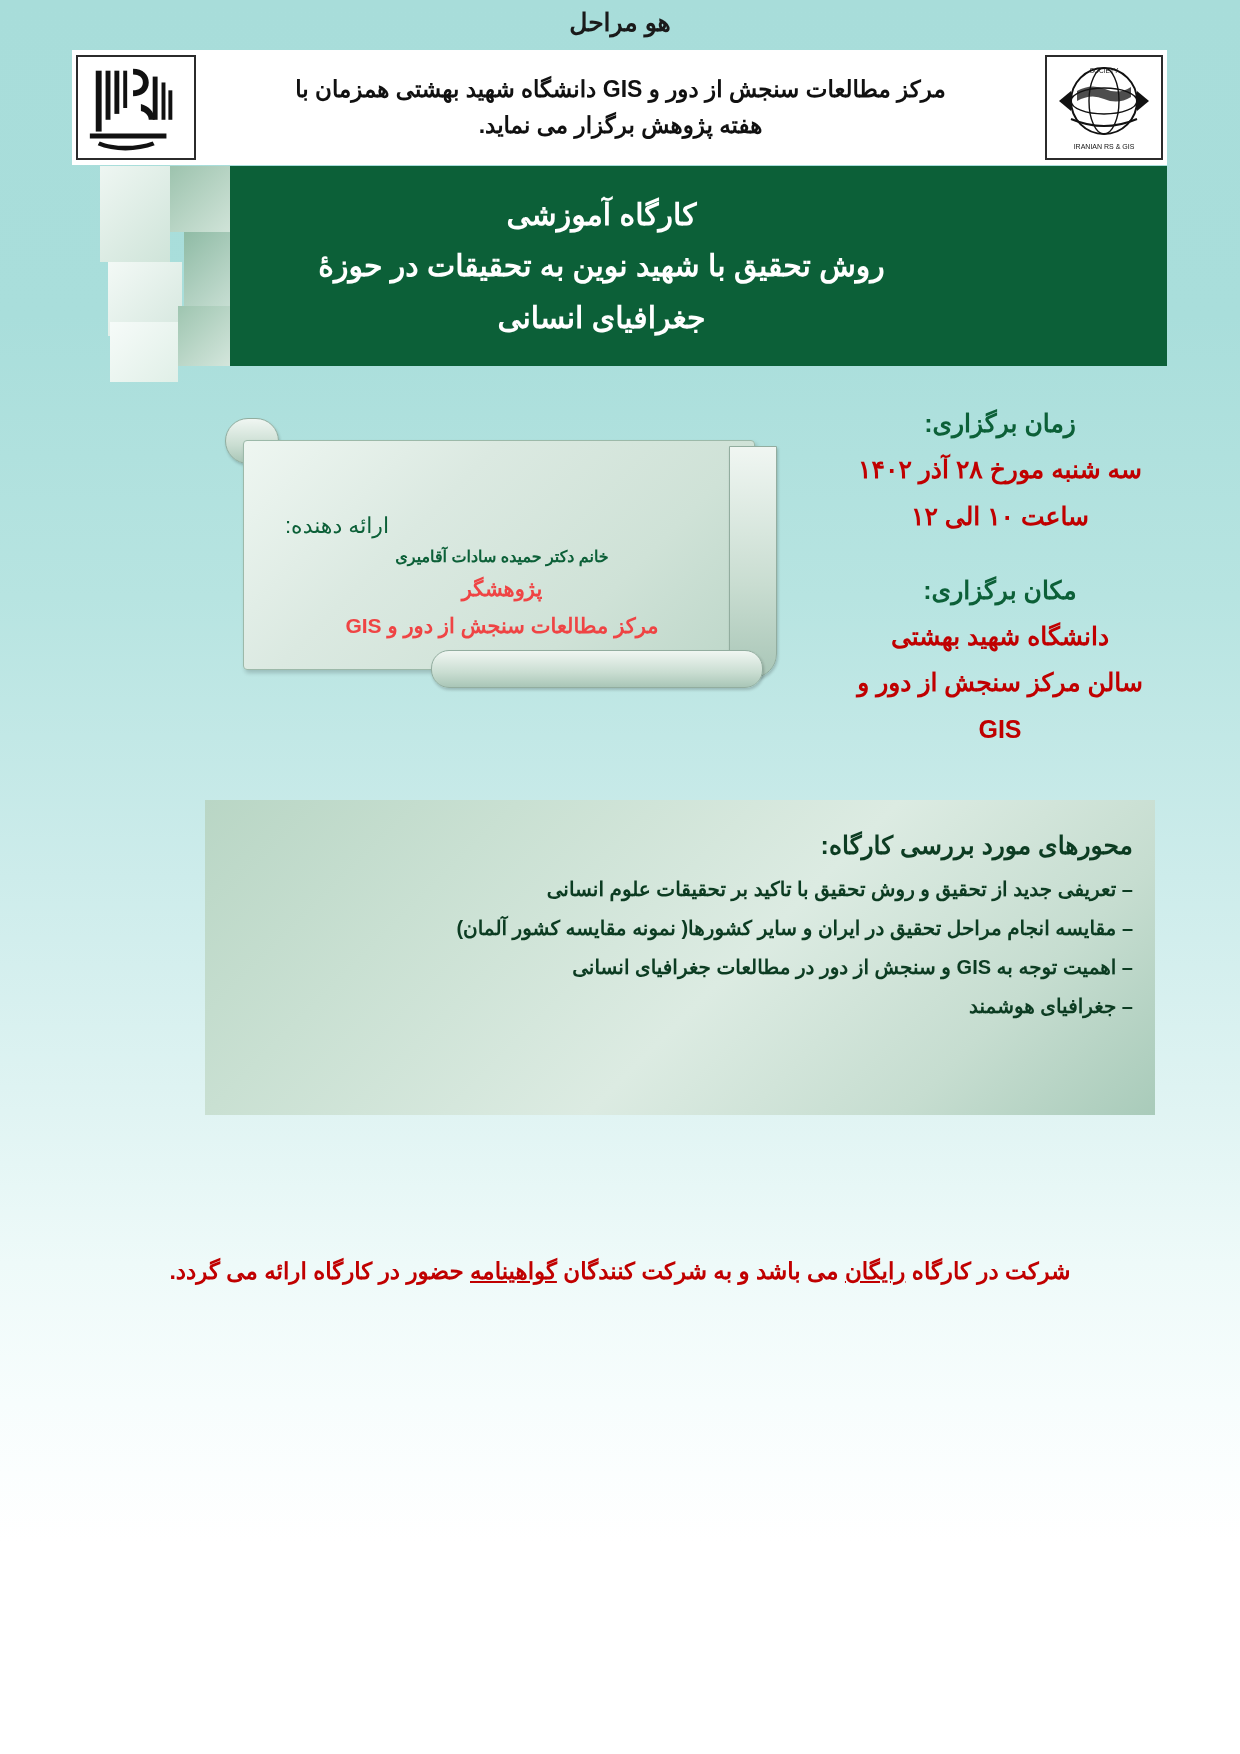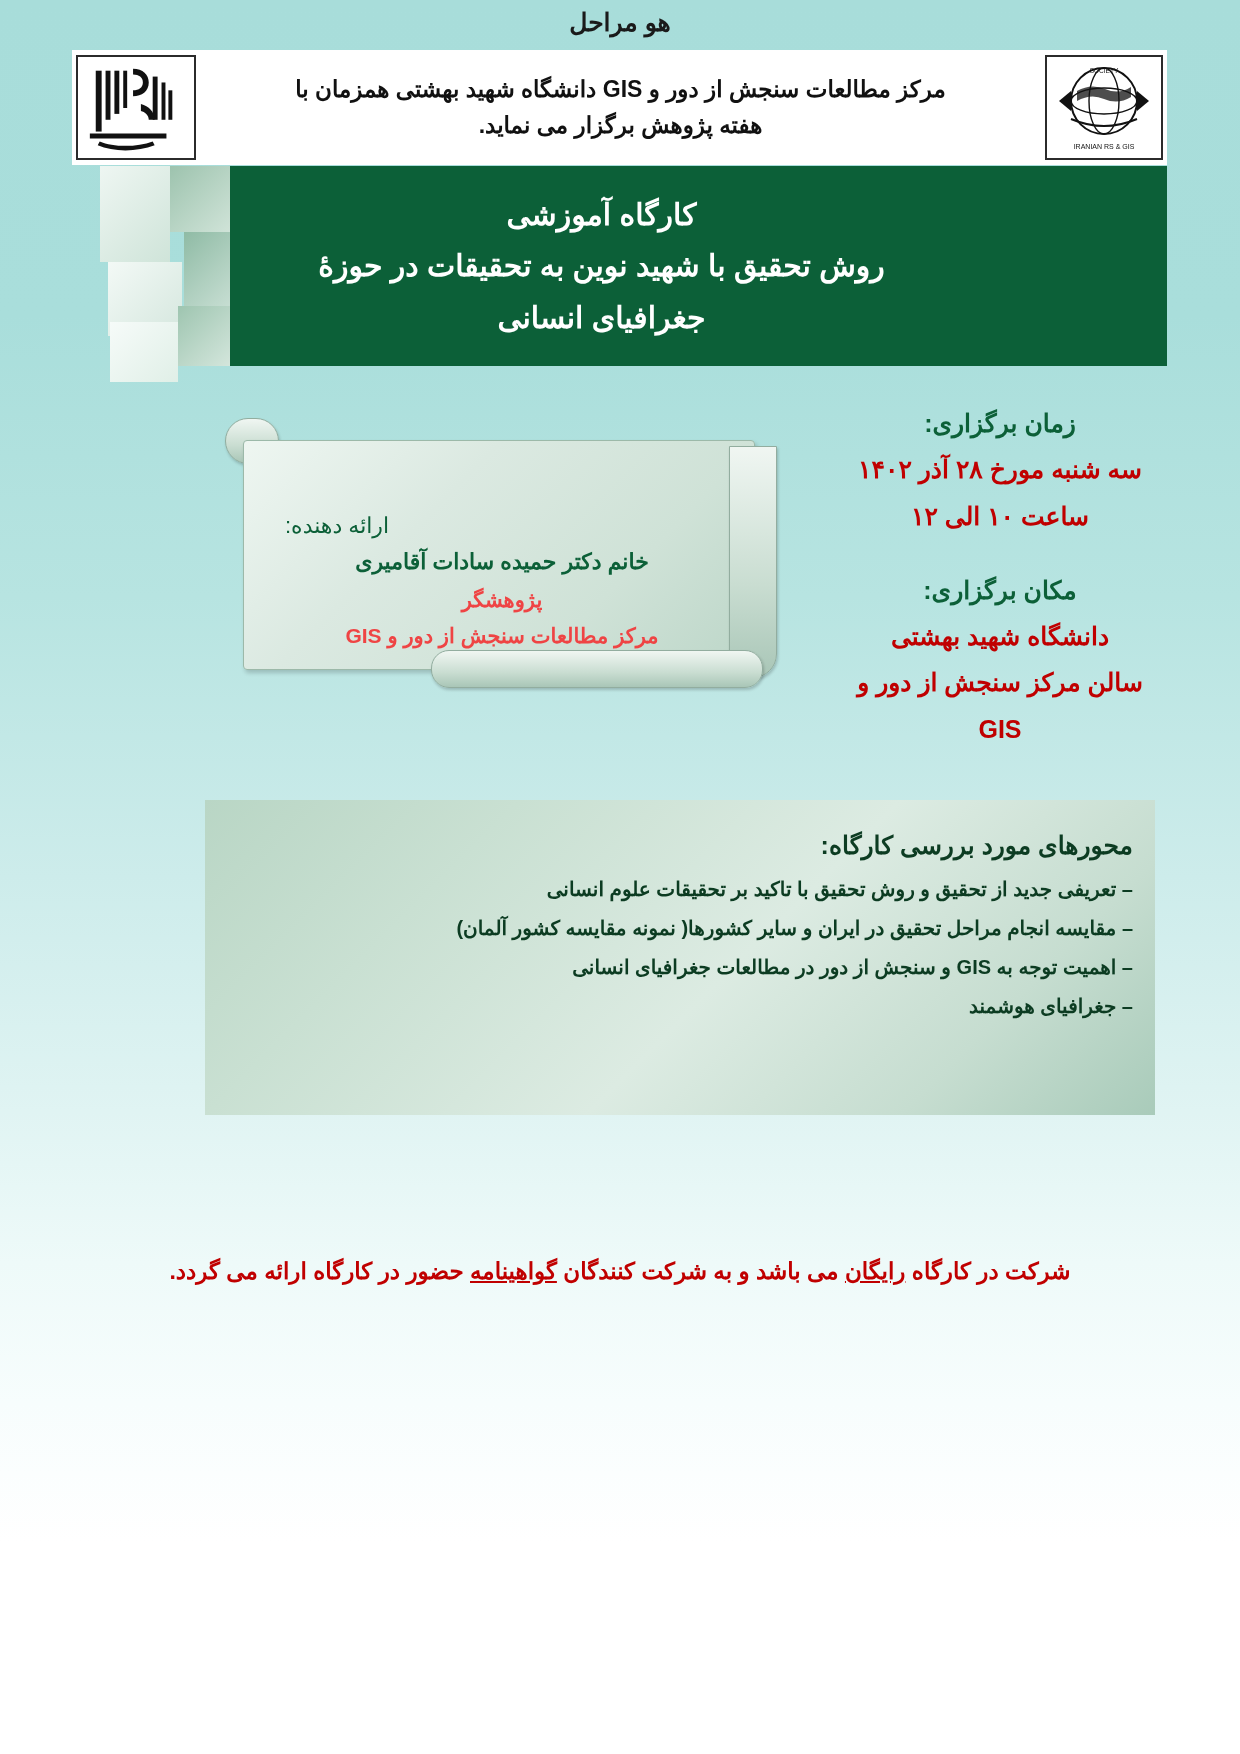--- a/index.html
+++ b/index.html
@@ -204,21 +204,21 @@
   .presenter-text .label {
     font-size: 22px;
     font-weight: normal;
     color: #0c6038;
     text-align: left;
     padding-left: 18px;
     line-height: 1.6;
     margin-top: 46px;
   }
   .presenter-text .name {
-    font-size: 22px;
+    font-size: 16px;
     font-weight: bold;
     color: #0c6038;
     line-height: 1.75;
   }
   .presenter-text .role,
   .presenter-text .affil {
     font-size: 21px;
     font-weight: bold;
     color: #ef4444;
     line-height: 1.75;

